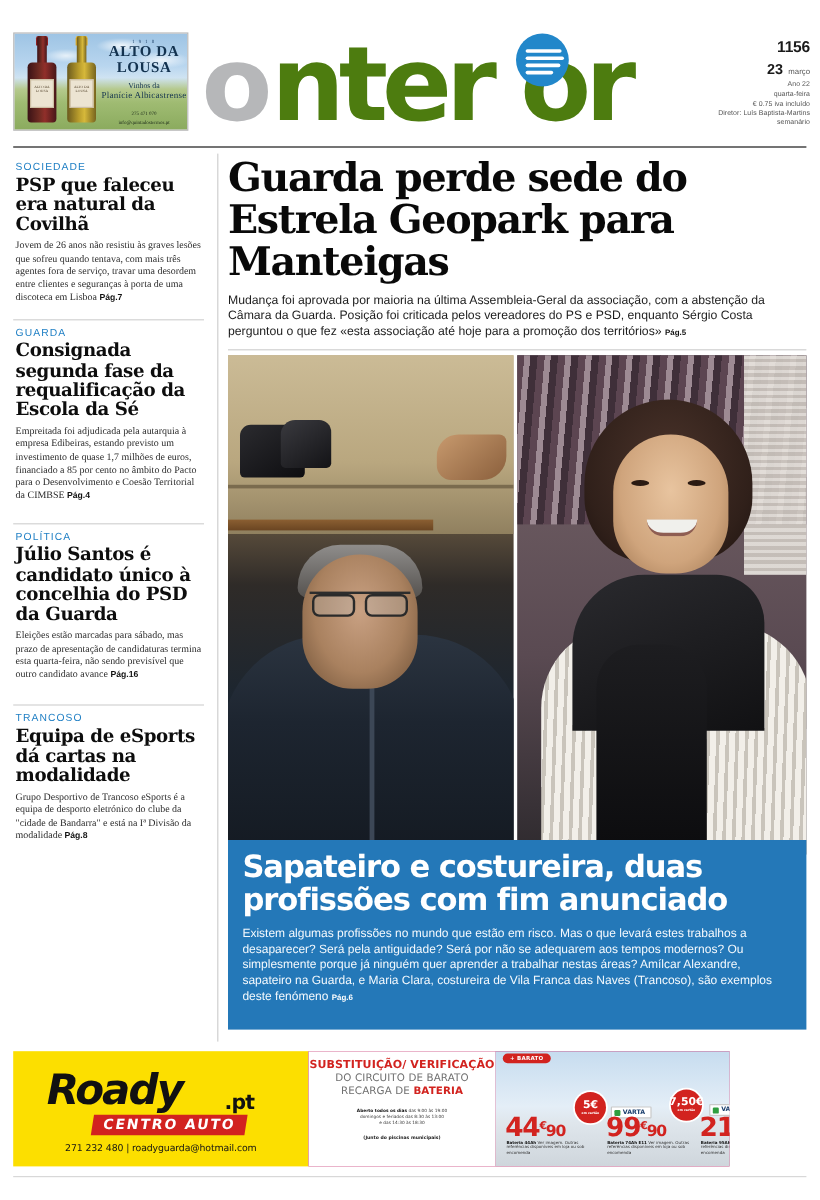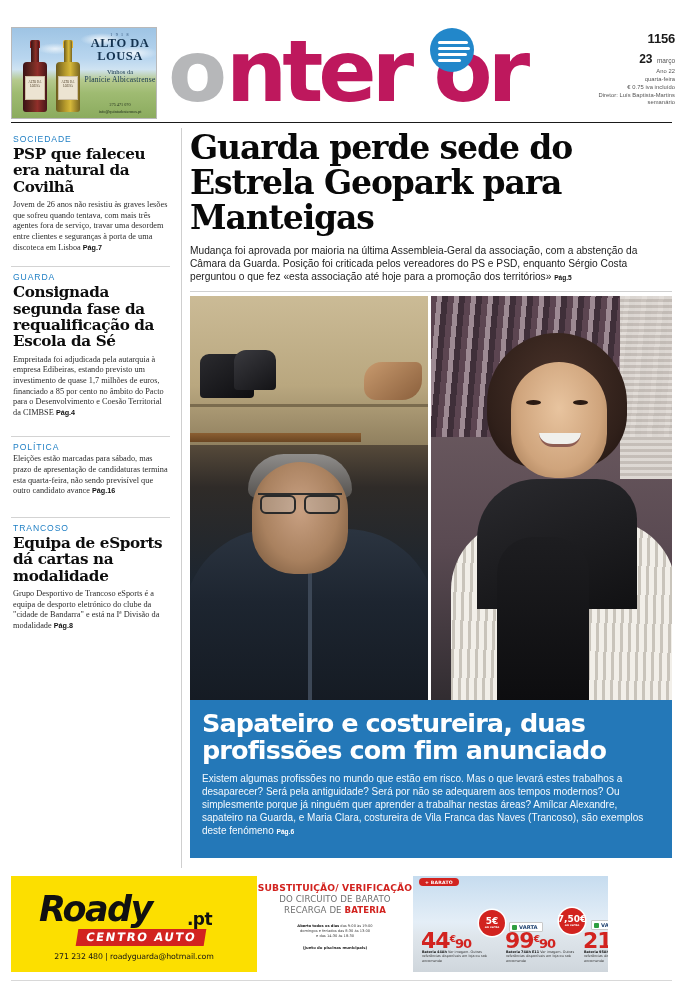--- a/index.html
+++ b/index.html
@@ -10,21 +10,21 @@
     overflow: hidden;
   }
   .page { position: relative; width: 683px; height: 1000px; background: #fff; }
 
   
   .masthead {
     position: absolute; left: 0; top: 0; width: 683px; height: 120px;
     display: flex; align-items: flex-start;
   }
   .wine-ad {
-    position: absolute; left: 11px; top: 27px; width: 146px; height: 92px;
+    position: absolute; left: 11px; top: 27px; width: 146px; height: 82px;
     border: 1px solid #b9b9b9; overflow: hidden;
     background: linear-gradient(to bottom,
         #9ec4e4 0%, #b9d6ef 34%, #cfe3f2 46%,
         #b5c98d 58%, #9fbb72 72%, #8bab5e 100%);
   }
   .wine-ad .sky-clouds {
     position: absolute; left: 0; top: 0; width: 100%; height: 58%;
     background:
       radial-gradient(ellipse 30px 9px at 62% 22%, rgba(255,255,255,.85), rgba(255,255,255,0) 70%),
       radial-gradient(ellipse 26px 8px at 30% 40%, rgba(255,255,255,.7), rgba(255,255,255,0) 70%),
@@ -56,21 +56,21 @@
 
   .logo-wrap { position: absolute; left: 168px; top: 26px; width: 420px; height: 84px; }
   .logo-o {
     position: absolute; left: 0; top: 8px;
     font-family: "DejaVu Sans", sans-serif; font-weight: bold;
     font-size: 86px; line-height: 74px; color: #b6b7b9; letter-spacing: -4px;
   }
   .logo-interior {
     position: absolute; left: 58px; top: 8px;
     font-family: "DejaVu Sans", sans-serif; font-weight: bold;
-    font-size: 86px; line-height: 74px; color: #be185d; letter-spacing: -5px;
+    font-size: 86px; line-height: 74px; color: #4d7c0f; letter-spacing: -5px;
   }
   .logo-globe {
     position: absolute; left: 262px; top: 2px; width: 44px; height: 44px;
     border-radius: 50%; background: #2287ca; overflow: hidden;
   }
   .logo-globe i {
     position: absolute; display: block; left: 8px; height: 2.6px; background: #fff; border-radius: 2px;
   }
   .logo-globe i:nth-child(1){ top:13px; width: 30px; }
   .logo-globe i:nth-child(2){ top:19px; width: 32px; }
@@ -392,20 +392,21 @@
     </div>
 
     <div class="brief" style="margin-top:13px">
       <div class="kicker">GUARDA</div>
       <div class="brief-title">Consignada segunda fase da requalificação da Escola da Sé</div>
       <div class="brief-body"><span>Empreitada foi adjudicada pela autarquia à empresa Edibeiras, estando previsto um investimento de quase 1,7 milhões de euros, financiado a 85 por cento no âmbito do Pacto para o Desenvolvimento e Coesão Territorial da CIMBSE</span> <span class="pagref">Pág.4</span></div>
     </div>
 
     <div class="brief" style="margin-top:18px">
       <div class="kicker">POLÍTICA</div>
+      <div class="brief-title">Júlio Santos é candidato único à concelhia do PSD da Guarda</div>
       <div class="brief-body"><span>Eleições estão marcadas para sábado, mas prazo de apresentação de candidaturas termina esta quarta-feira, não sendo previsível que outro candidato avance</span> <span class="pagref">Pág.16</span></div>
     </div>
 
     <div class="brief" style="margin-top:20px">
       <div class="kicker">TRANCOSO</div>
       <div class="brief-title">Equipa de eSports dá cartas na modalidade</div>
       <div class="brief-body"><span>Grupo Desportivo de Trancoso eSports é a equipa de desporto eletrónico do clube da "cidade de Bandarra" e está na Iª Divisão da modalidade</span> <span class="pagref">Pág.8</span></div>
     </div>
   </div>
   <div class="vline"></div>

